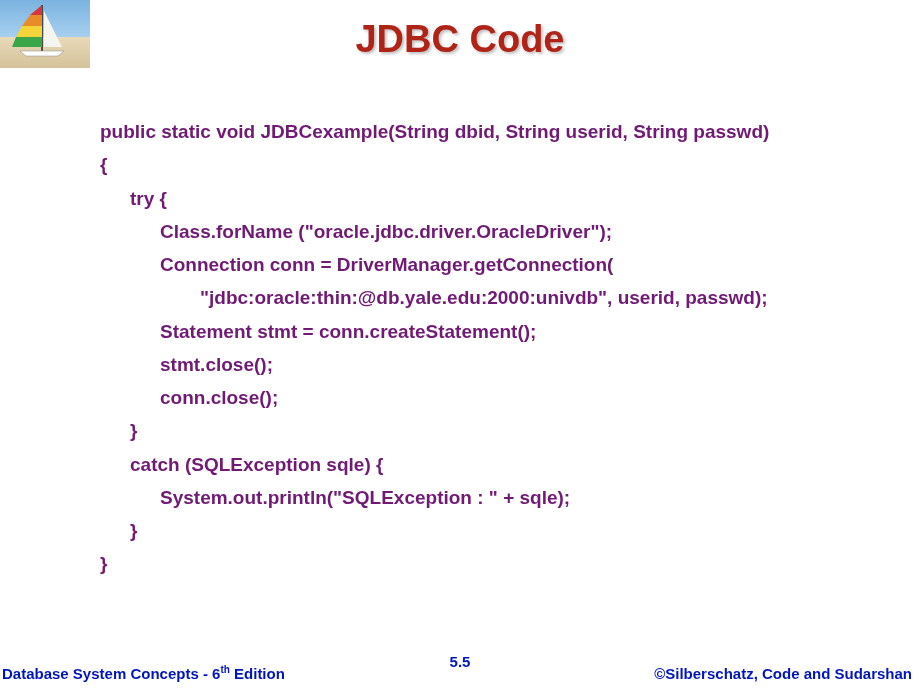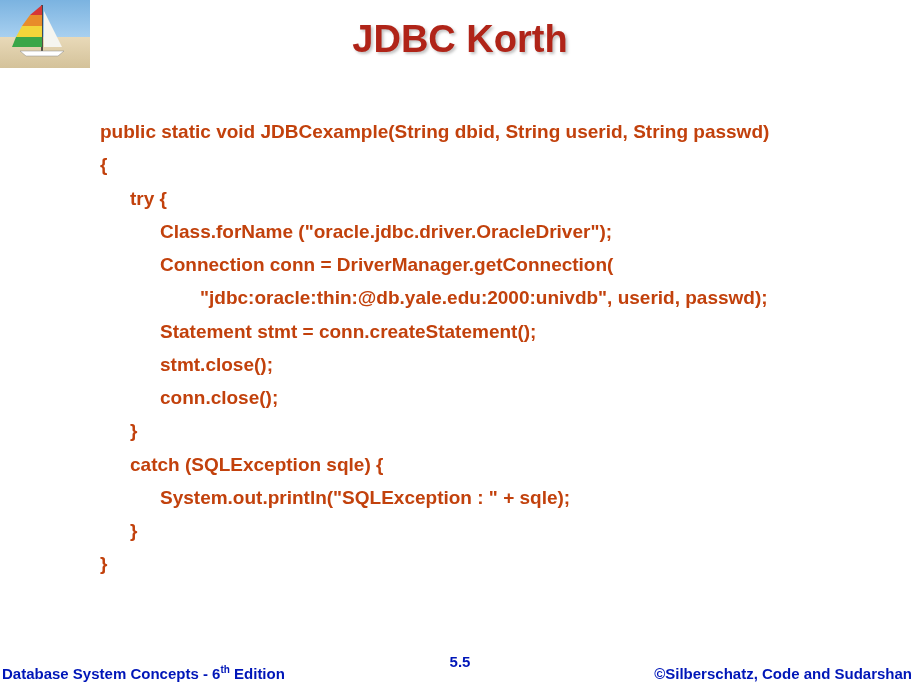--- a/index.html
+++ b/index.html
@@ -40,21 +40,21 @@
       text-shadow: 2px 2px 3px rgba(100,100,100,0.4);
     }
     .content {
       position: absolute;
       top: 115px;
       left: 100px;
       right: 40px;
       font-family: Arial, Helvetica, sans-serif;
       font-size: 19px;
       font-weight: bold;
-      color: #c2410c;
+      color: #701a75;
       line-height: 1.75;
     }
     .code-line {
       white-space: pre;
     }
     .indent1 { padding-left: 30px; }
     .indent2 { padding-left: 60px; }
     .indent3 { padding-left: 100px; }
     .indent2b { padding-left: 75px; }
     .footer {
@@ -96,21 +96,21 @@
     <line x1="30" y1="2" x2="30" y2="48" stroke="#222" stroke-width="1.5"></line>
     <polygon points="30,2 30,12 18,12" fill="#d63636"></polygon>
     <polygon points="30,12 30,23 10,23 18,12" fill="#e88c2a"></polygon>
     <polygon points="30,23 30,34 4,34 10,23" fill="#f3d53a"></polygon>
     <polygon points="30,34 30,44 0,44 4,34" fill="#3aa648"></polygon>
     <polygon points="32,8 32,44 50,44" fill="#f5f5f0"></polygon>
     <path d="M 8,48 L 52,48 L 46,53 L 14,53 Z" fill="#ffffff" stroke="#888" stroke-width="0.5"></path>
   </svg>
 </div>
 
-<div class="title">JDBC Korth</div>
+<div class="title">JDBC Code</div>
 
 <div class="content">
   <div class="code-line">public static void JDBCexample(String dbid, String userid, String passwd)</div>
   <div class="code-line">{</div>
   <div class="code-line indent1">try {</div>
   <div class="code-line indent2">Class.forName ("oracle.jdbc.driver.OracleDriver");</div>
   <div class="code-line indent2">Connection conn = DriverManager.getConnection(</div>
   <div class="code-line indent3">"jdbc:oracle:thin:@db.yale.edu:2000:univdb", userid, passwd);</div>
   <div class="code-line indent2">Statement stmt = conn.createStatement();</div>
   <div class="code-line indent2">stmt.close();</div>

